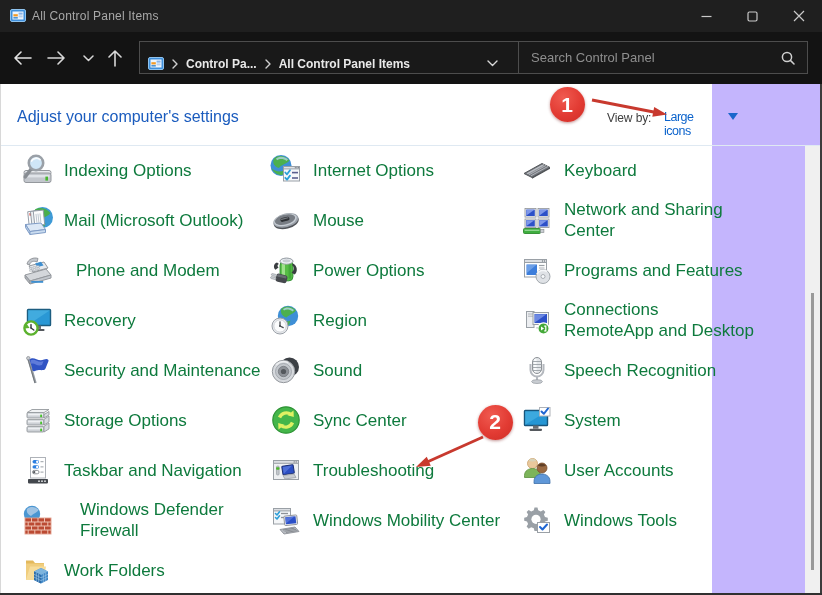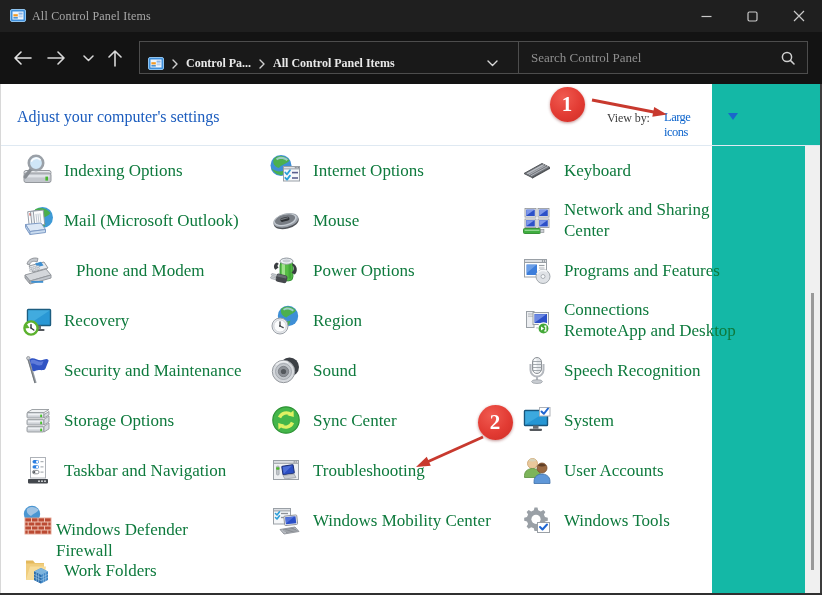--- a/index.html
+++ b/index.html
@@ -1,18 +1,18 @@
 <!DOCTYPE html>
 <html><head>
 <meta charset="utf-8">
 <style>
   * { margin:0; padding:0; box-sizing:border-box; }
   html,body { width:822px; height:595px; overflow:hidden; }
   body { font-family:"Liberation Sans","DejaVu Sans",sans-serif; }
-  #window { position:relative; width:822px; height:595px; background:#14b8a6; overflow:hidden;font-family:Liberation Serif, serif; }
+  #window { position:relative; width:822px; height:595px; background:#c4b5fd; overflow:hidden; }
 
   
   .titlebar { position:absolute; left:0; top:0; width:822px; height:32px; background:#1f1f1f; }
   .titlebar .app-icon { position:absolute; left:10px; top:8px; width:16px; height:16px; }
   .titlebar .title { position:absolute; left:32px; top:0; height:32px; line-height:32px;
     font-size:12px; color:#a8a8a8; letter-spacing:.2px; }
   .caption-btn { position:absolute; top:0; width:46px; height:32px; display:flex; align-items:center; justify-content:center; }
   .caption-btn svg { display:block; }
   .btn-min  { left:683px; }
   .btn-max  { left:729px; }
@@ -349,21 +349,21 @@
                 <line x1="9.5" y1="22" x2="9.5" y2="26"></line>
                 <line x1="16" y1="22" x2="16" y2="26"></line>
                 <line x1="22.5" y1="22" x2="22.5" y2="26"></line>
                 <line x1="6.2" y1="26" x2="6.2" y2="30"></line>
                 <line x1="12.8" y1="26" x2="12.8" y2="30"></line>
                 <line x1="19.2" y1="26" x2="19.2" y2="30"></line>
                 <line x1="25.8" y1="26" x2="25.8" y2="30"></line>
               </g>
             </svg>
           </div>
-          <div class="cp-label" style="left: 56px; top: 415px; margin-top: 20px;">
+          <div class="cp-label" style="left: 80px; top: 415px;">
             <div>Windows Defender</div>
             <div>Firewall</div>
           </div>
         </div>
         <div class="cp-item">
           <div class="icon" style="left: 22px; top: 470px;">
             <svg viewBox="0 0 32 32">
               <path d="M4,6.5 L11,6.5 L13,9 L22,9 L22,26 L4,26 Z" fill="#e3b95c"></path>
               <path d="M4,9.5 L22,9.5 L22,26 L4,26 Z" fill="#f0cd7d"></path>
               <path d="M4,26 L8,12.5 L24,12.5 L22,26 Z" fill="#f6dc9a"></path>

